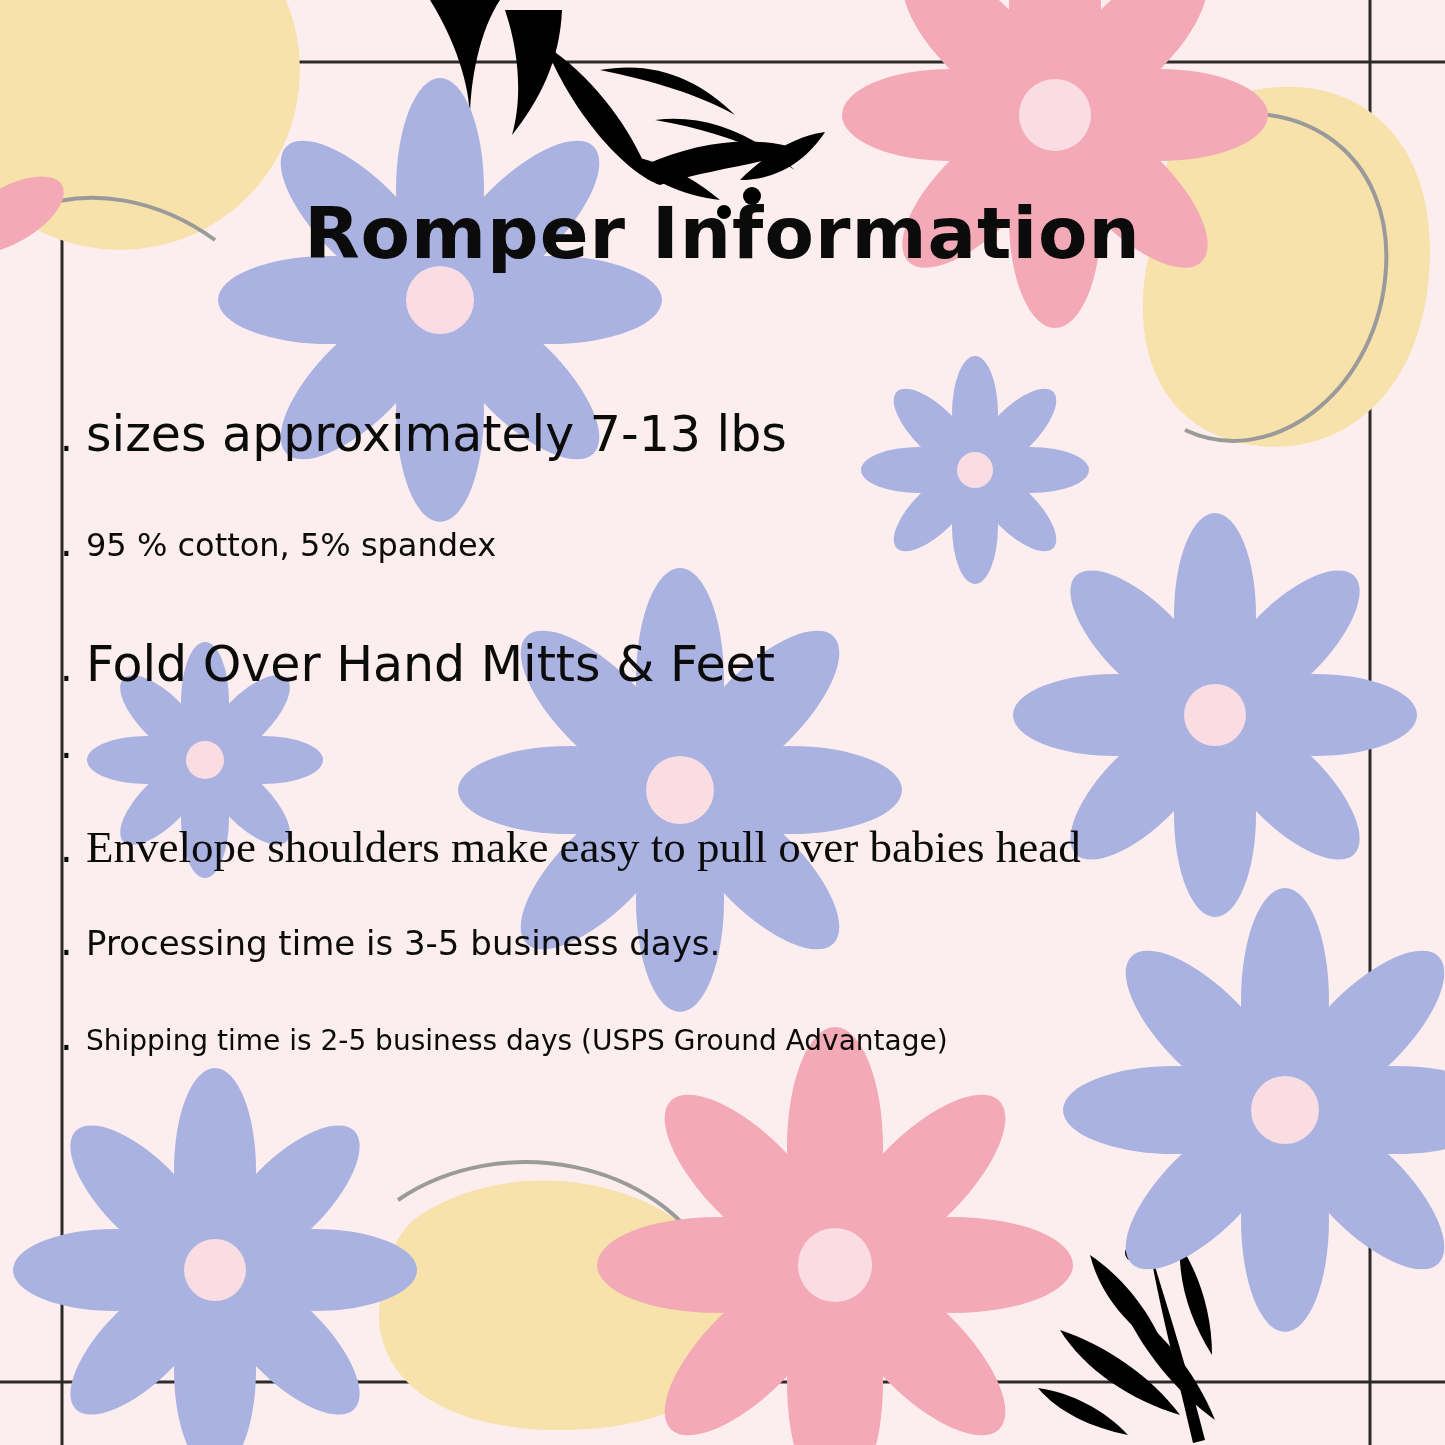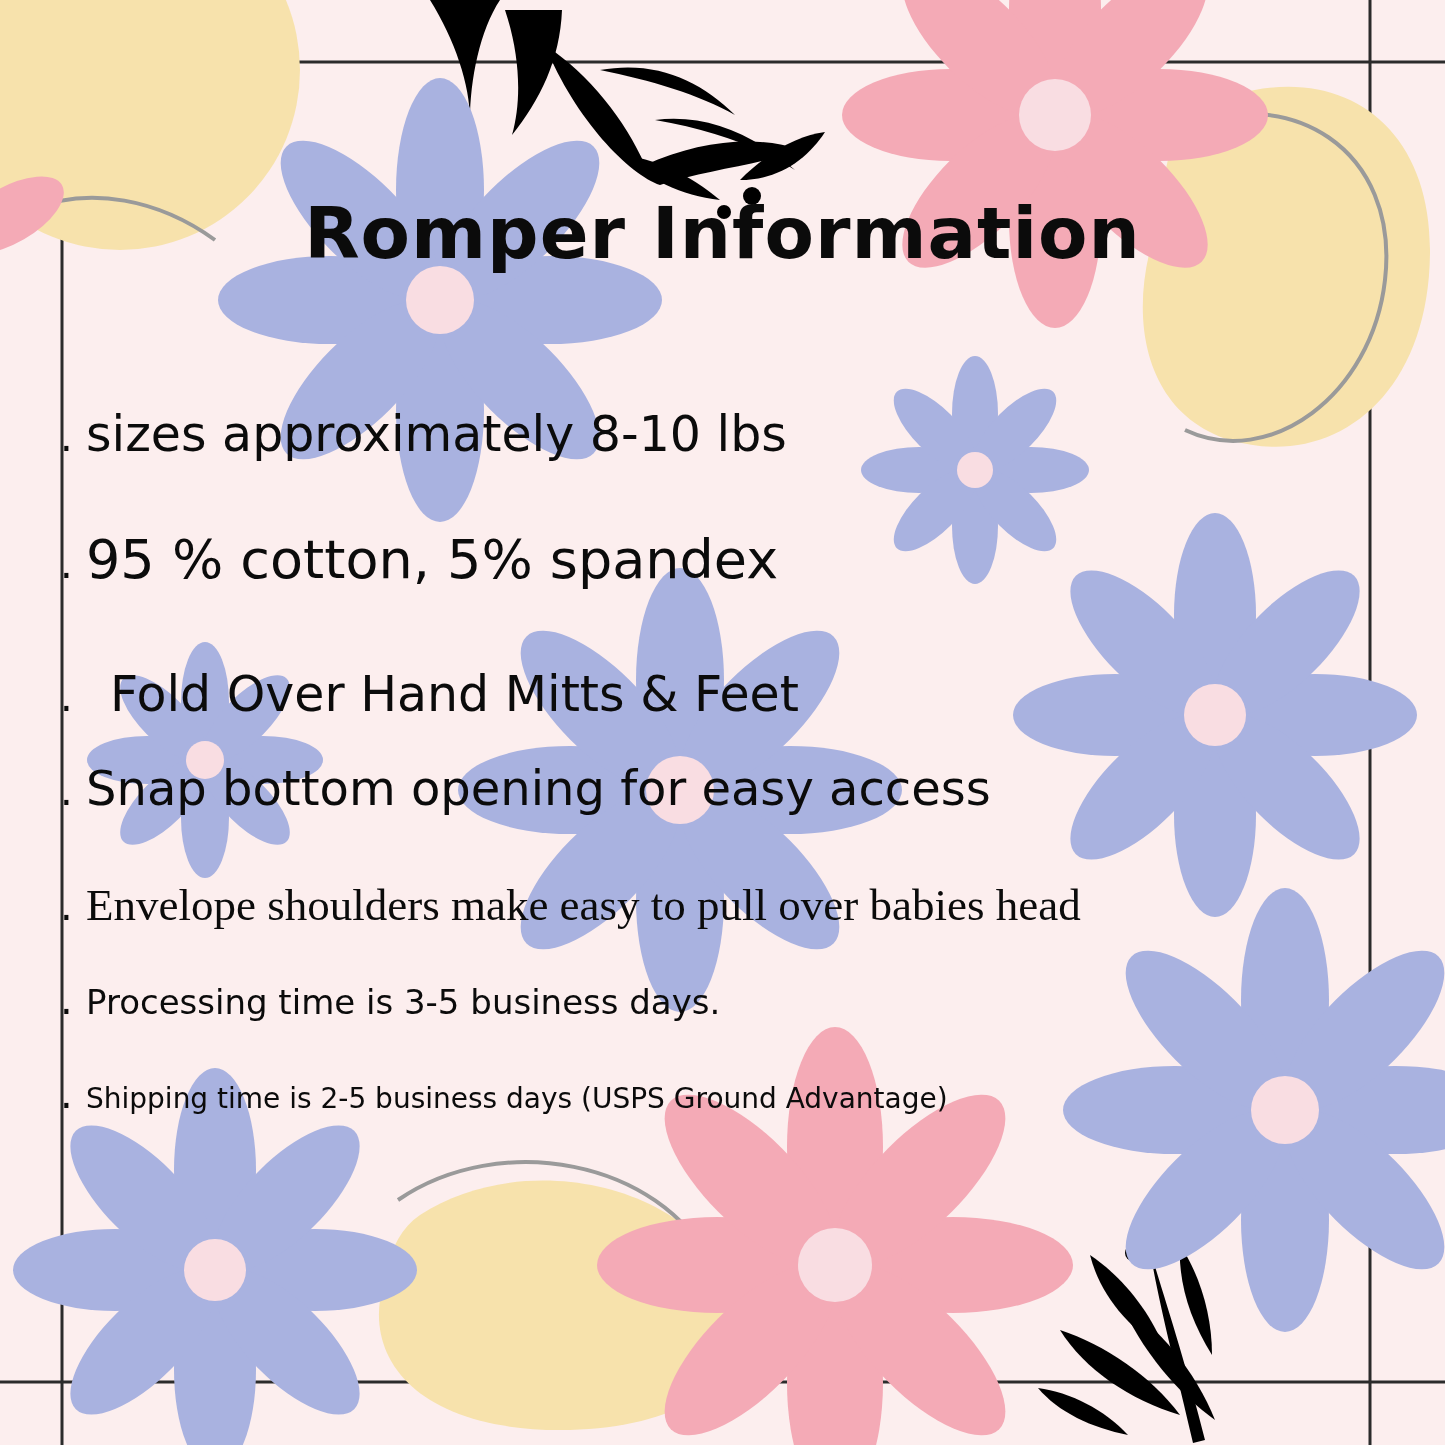--- a/index.html
+++ b/index.html
@@ -60,22 +60,22 @@
     width: 26px;
     flex: 0 0 26px;
     font-size: 40px;
     line-height: 1;
   }
   .bullet .txt {
     font-size: 47px;
     line-height: 1.42;
   }
   .bullet.b0 .txt { font-size: 49px; }
-  .bullet.b1 .txt { font-size: 54px; }
-  .bullet.b2 .txt { font-size: 49px; margin-left: 24px; }
+  .bullet.b1 .txt { font-size: 32px; }
+  .bullet.b2 .txt { font-size: 49px; }
   .bullet.b3 .txt { font-size: 48px; }
   .bullet.b4 .txt { font-size: 45px; font-family: Liberation Serif, serif; }
   .bullet.b5 .txt { font-size: 34px; }
   .bullet.b6 .txt { font-size: 28px; }
 
   .bullet.b0 { margin-bottom: 52px; }
   .bullet.b1 { margin-bottom: 62px; }
   .bullet.b2 { margin-bottom: 24px; }
   .bullet.b3 { margin-bottom: 52px; }
   .bullet.b4 { margin-bottom: 40px; }
@@ -264,33 +264,32 @@
       <ellipse cx="10" cy="215" rx="60" ry="28" transform="rotate(-30 10 215)"></ellipse>
     </g>
   </svg>
 
   <div class="layer" id="content-layer">
     <div class="title">Romper Information</div>
 
     <div class="bullets">
       <div class="bullet b0">
         <span class="dot">.</span>
-        <span class="txt">sizes approximately 8-10 lbs</span>
+        <span class="txt">sizes approximately 7-13 lbs</span>
       </div>
       <div class="bullet b1">
         <span class="dot">.</span>
         <span class="txt">95 % cotton, 5% spandex</span>
       </div>
       <div class="bullet b2">
         <span class="dot">.</span>
         <span class="txt">Fold Over Hand Mitts  &amp;  Feet</span>
       </div>
       <div class="bullet b3">
         <span class="dot">.</span>
-        <span class="txt">Snap bottom opening for easy access</span>
       </div>
       <div class="bullet b4">
         <span class="dot">.</span>
         <span class="txt">Envelope shoulders make easy to pull over babies head</span>
       </div>
       <div class="bullet b5">
         <span class="dot">.</span>
         <span class="txt">Processing time is 3-5 business days.</span>
       </div>
       <div class="bullet b6">

